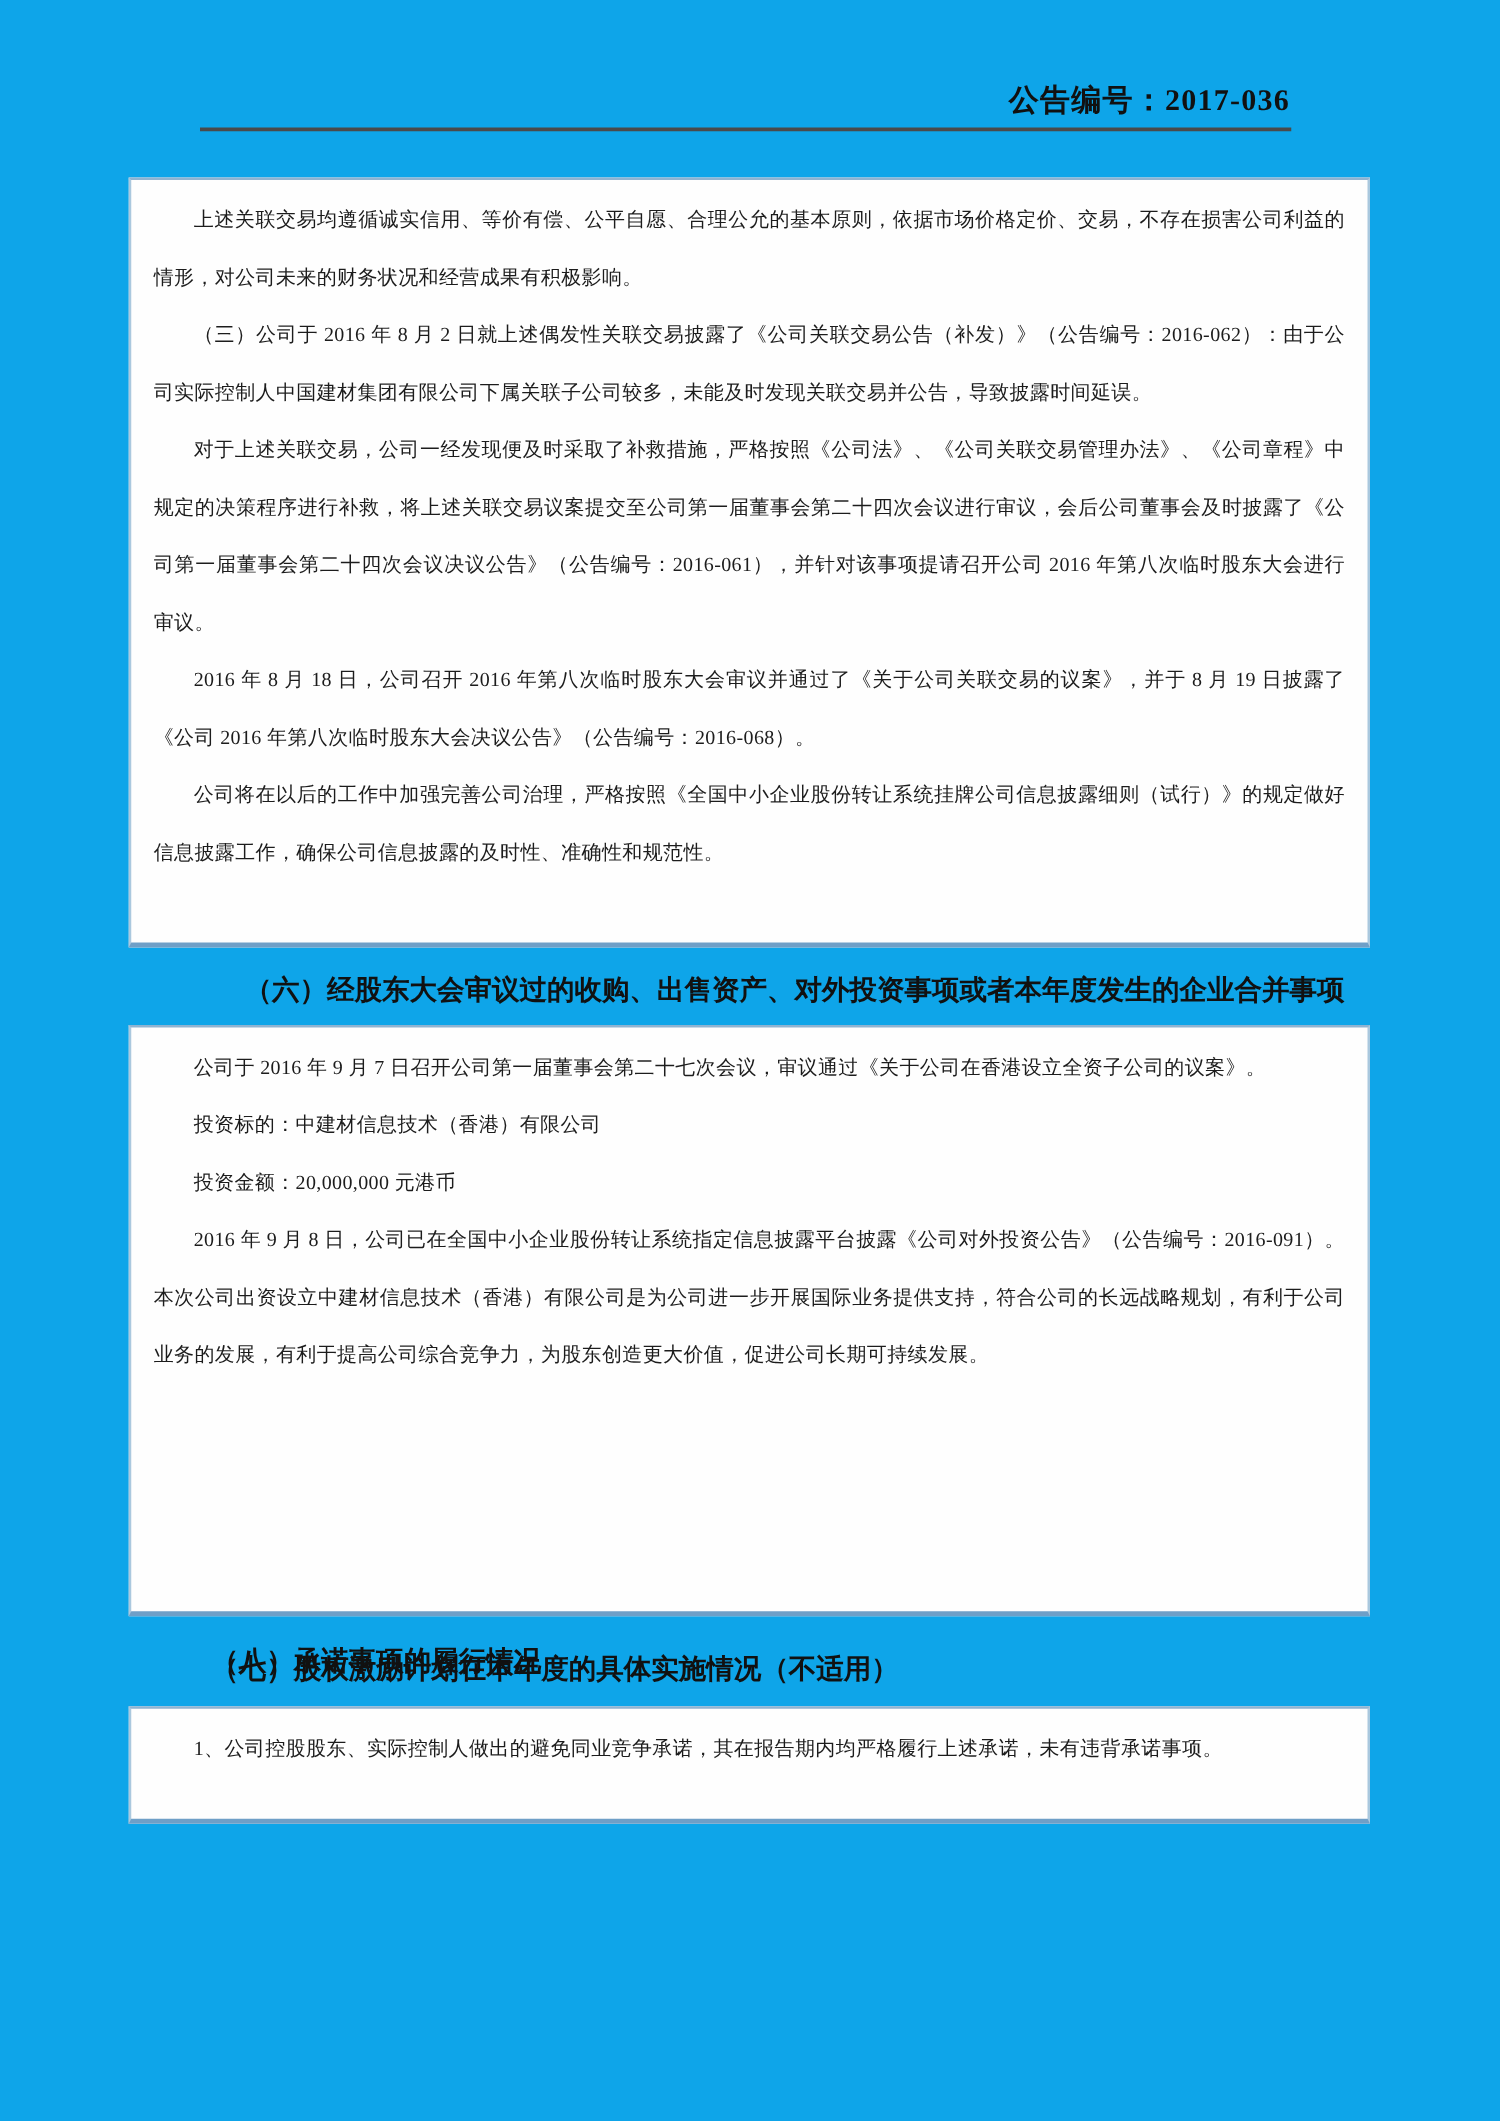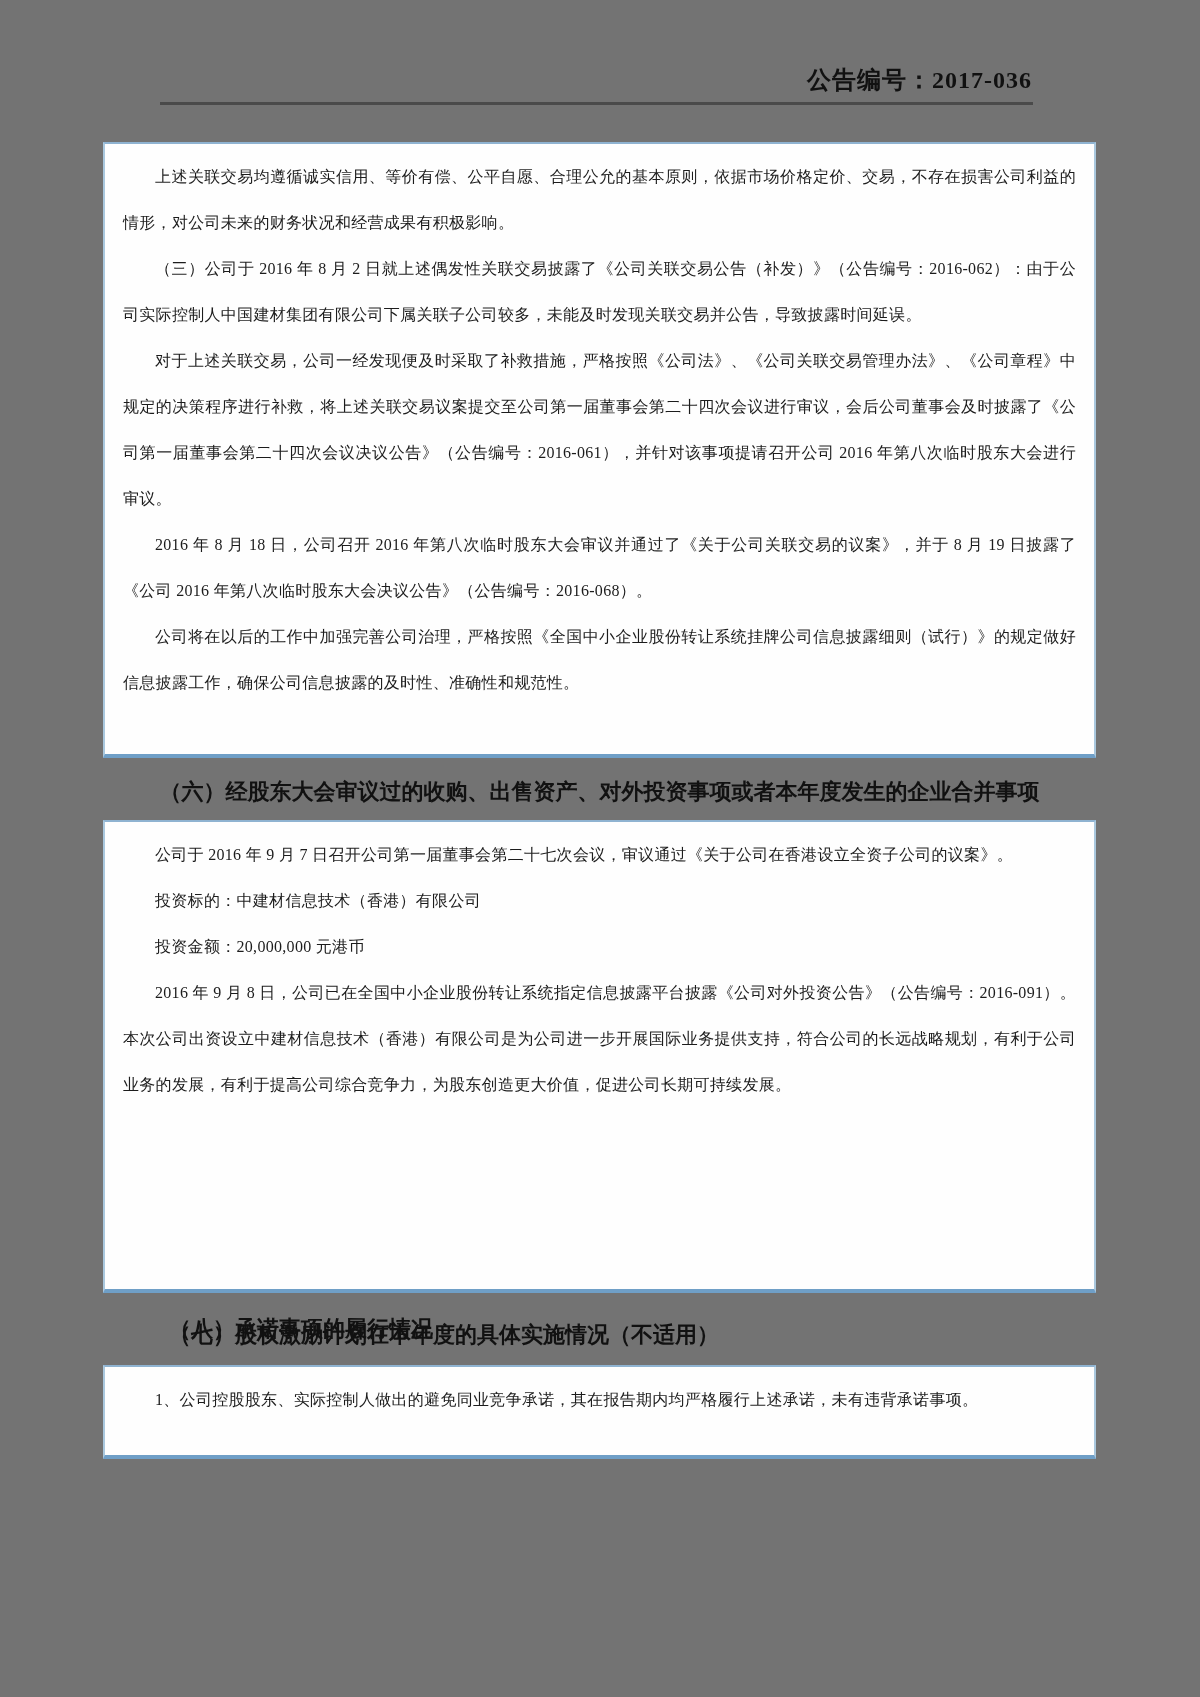--- a/index.html
+++ b/index.html
@@ -4,21 +4,21 @@
 <style>
   html, body {
     margin: 0;
     padding: 0;
     background: #ffffff;
   }
   .page {
     position: relative;
     width: 1200px;
     height: 1697px;
-    background: #737373;
+    background: #0ea5e9;
     font-family: "Liberation Serif", "DejaVu Serif", serif;
     color: #1c1c1c;
     overflow: hidden;
   }
   .doc-number {
     position: absolute;
     top: 64px;
     left: 160px;
     width: 872px;
     text-align: right;
@@ -63,20 +63,21 @@
     width: 993px;
     box-sizing: border-box;
     font-size: 22px;
     font-weight: bold;
     line-height: 30px;
     color: #111;
   }
   #heading-six {
     top: 777px;
     text-align: center;
+    margin-left: 36px;
   }
   #heading-seven {
     top: 1320px;
     padding-left: 66px;
   }
   #heading-eight {
     top: 1314px;
     padding-left: 66px;
   }
 </style>

